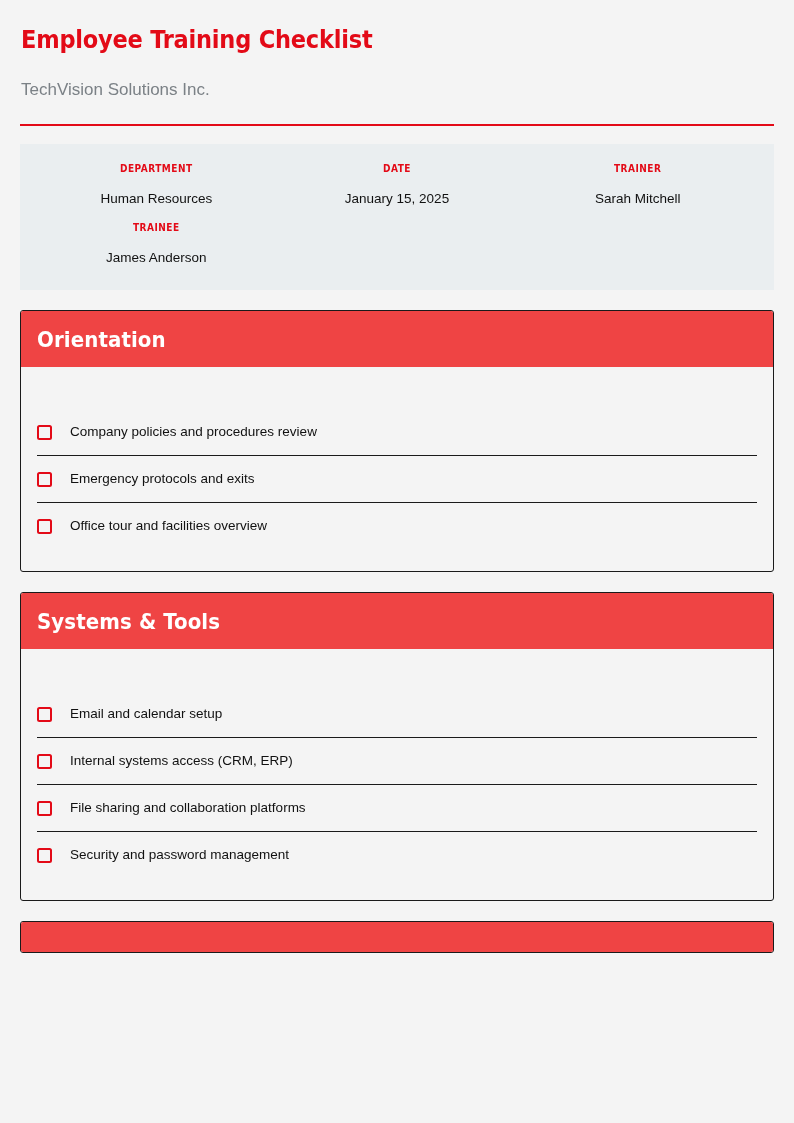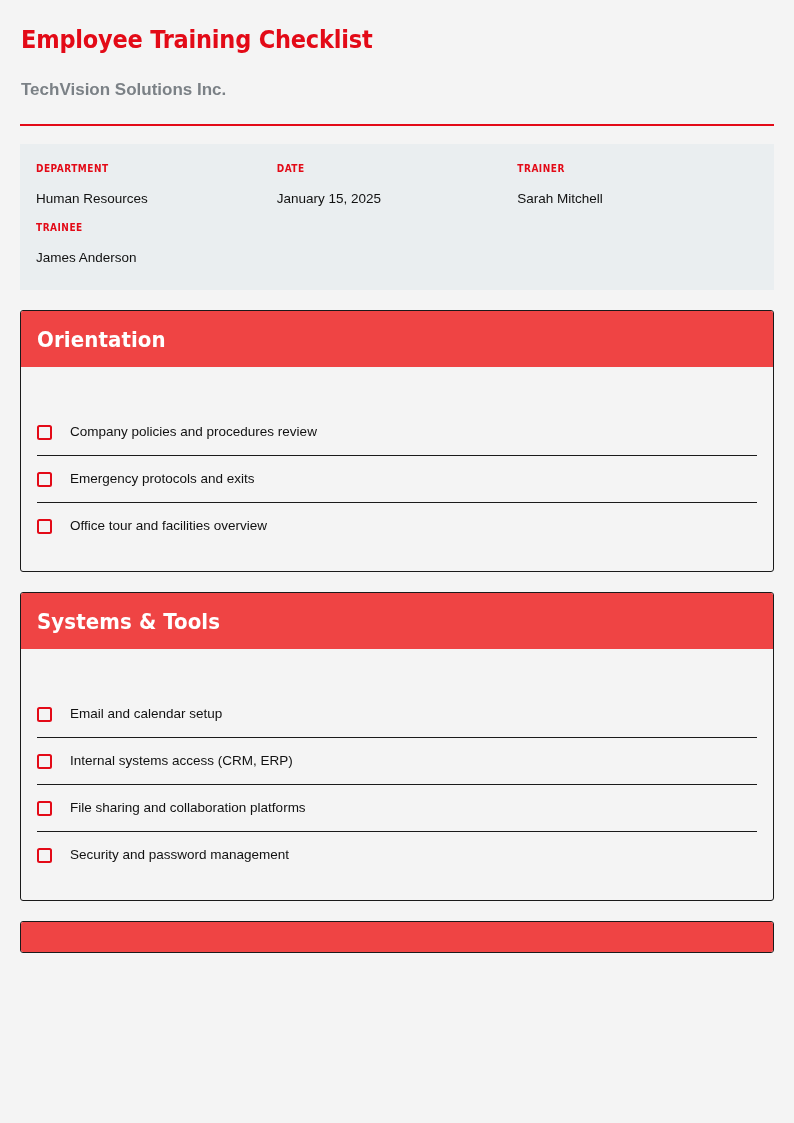--- a/index.html
+++ b/index.html
@@ -39,36 +39,37 @@
     letter-spacing: -0.2px;
     margin: 0;
     padding: 0 0 0 1px;
   }
   .doc-subtitle {
     font-family: "Liberation Sans", sans-serif;
     font-size: 17px;
     line-height: 24px;
     color: #7b8186;
     margin: 18px 0 0 1px;
-    font-weight: bold;
+    font-weight: normal;
   }
   .title-rule {
     margin-top: 22px;
     height: 0;
     border: none;
     border-top: 2px solid #e30a17;
     width: 100%;
   }
 
   
   .meta-panel {
     margin-top: 18px;
     background: #eaeef0;
     padding: 18px 16px 22px 16px;
     box-sizing: border-box;
+    text-align: center;
   }
   .meta-grid {
     display: grid;
     grid-template-columns: 1fr 1fr 1fr;
     row-gap: 12px;
     column-gap: 0;
   }
   .meta-cell {
     min-height: 38px;
   }

